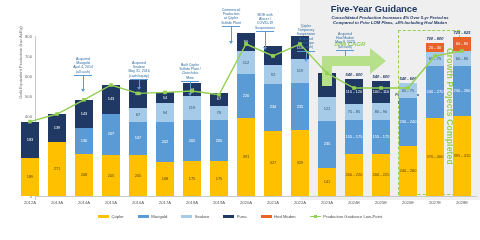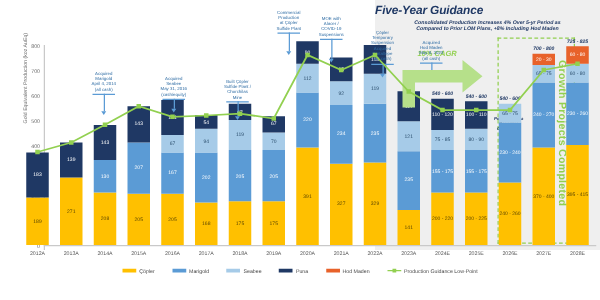--- a/index.html
+++ b/index.html
@@ -12,23 +12,22 @@
   }
   #chart-root{position:absolute;left:0;top:0;width:480px;height:226px;}
 
   
   .guidance-panel{
     position:absolute;left:300px;top:0;width:180px;height:200px;
     background:#efefef;
   }
   .guidance-title{
     position:absolute;left:300px;top:3px;width:148px;
-    font-size:9.5px;font-weight:bold;color:#1f3864;
+    text-align:center;font-size:9.5px;font-weight:bold;color:#1f3864;
     letter-spacing:-0.1px;
-    font-style:italic;
   }
   .guidance-sub{
     position:absolute;left:302px;top:15px;width:176px;
     text-align:center;font-size:4.2px;font-style:italic;font-weight:bold;
     color:#1f3864;line-height:5.2px;
   }
 
   .growth-complete{
     position:absolute;left:455px;top:48px;
     width:130px;height:13px;

